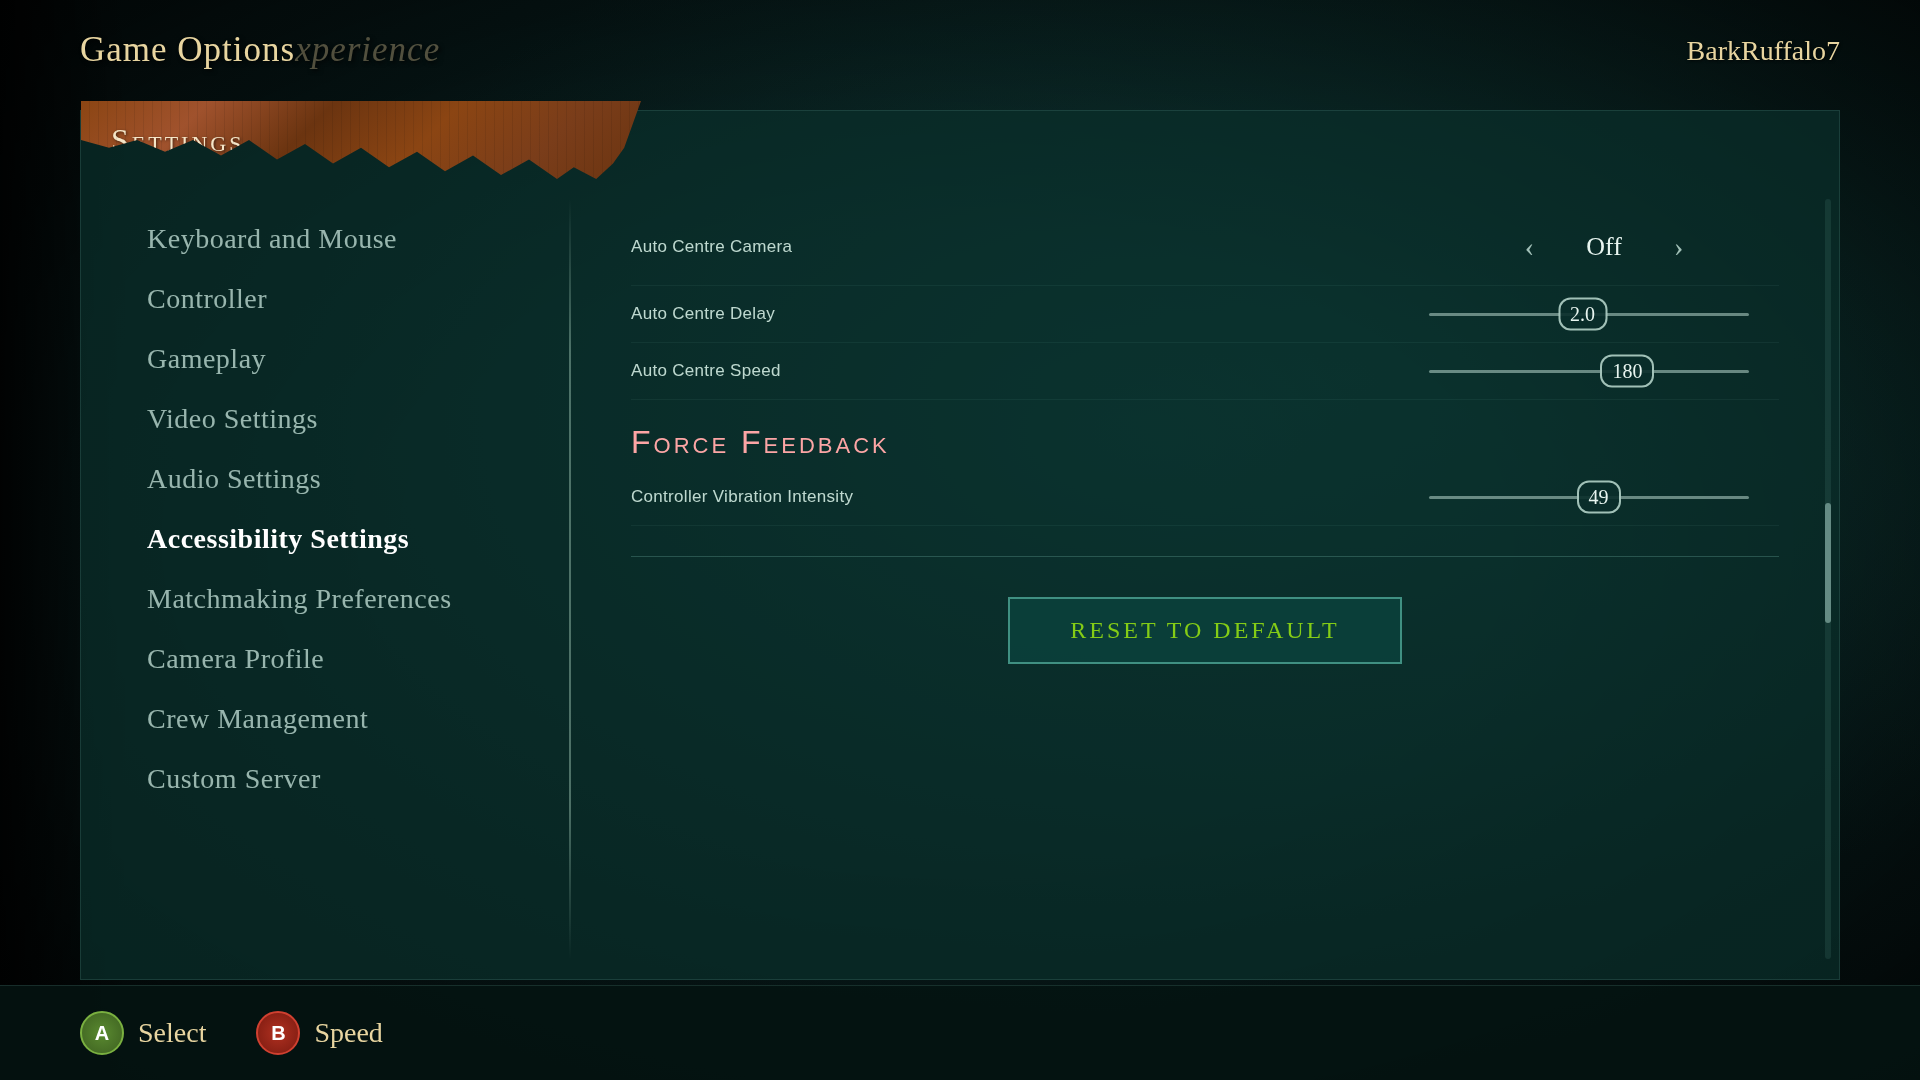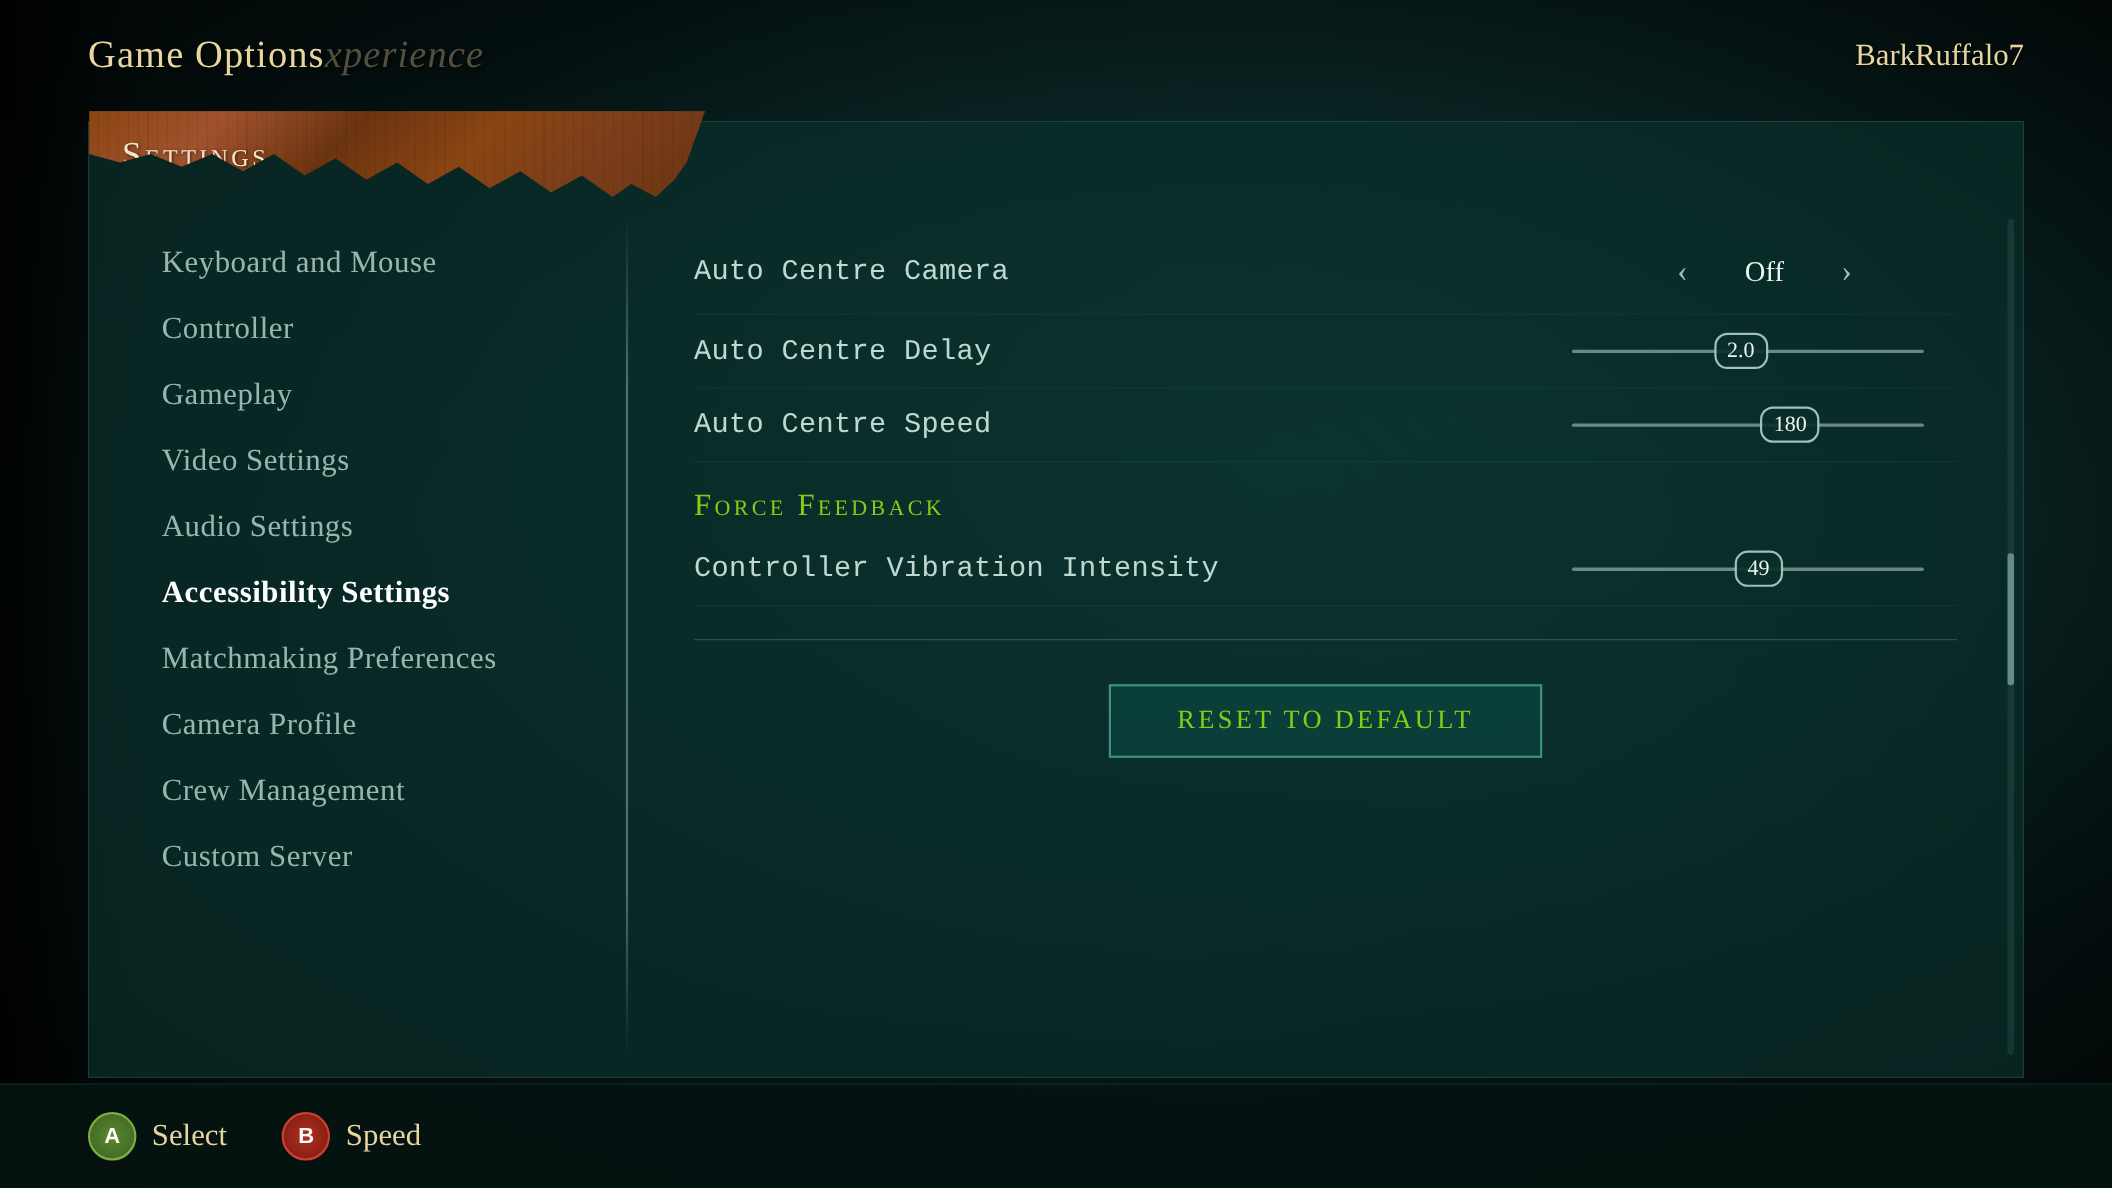--- a/index.html
+++ b/index.html
@@ -175,22 +175,22 @@
     
     .setting-row {
       display: flex;
       align-items: center;
       padding: 18px 0;
       border-bottom: 1px solid rgba(100, 160, 150, 0.1);
     }
 
     .setting-label {
       color: rgba(210, 235, 225, 0.9);
-      font-size: 26px;
-      font-family: Liberation Mono, monospace;
+      font-size: 17px;
+      font-family: Liberation Sans, sans-serif;
       flex: 1;
       letter-spacing: 0.3px;
     }
 
     
     .toggle-control {
       display: flex;
       align-items: center;
       gap: 20px;
       min-width: 350px;
@@ -237,23 +237,23 @@
       border-radius: 12px;
       padding: 3px 10px;
       color: #e8f5f0;
       font-size: 20px;
       font-family: 'Georgia', serif;
       white-space: nowrap;
     }
 
     
     .section-header {
-      color: #84cc16;
-      font-size: 28px;
-      font-family: Liberation Serif, serif;
+      color: #fca5a5;
+      font-size: 32px;
+      font-family: Liberation Sans, sans-serif;
       font-variant: small-caps;
       letter-spacing: 3px;
       padding: 24px 0 8px 0;
     }
 
     
     .h-divider {
       border: none;
       border-top: 1px solid rgba(100, 160, 150, 0.35);
       margin: 10px 0;

